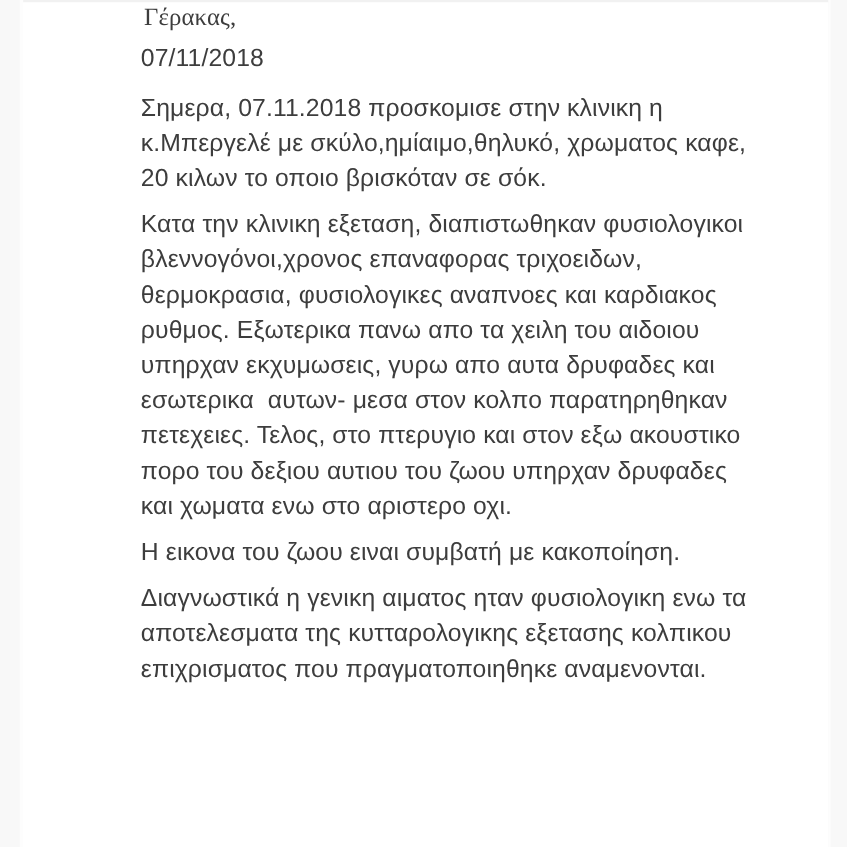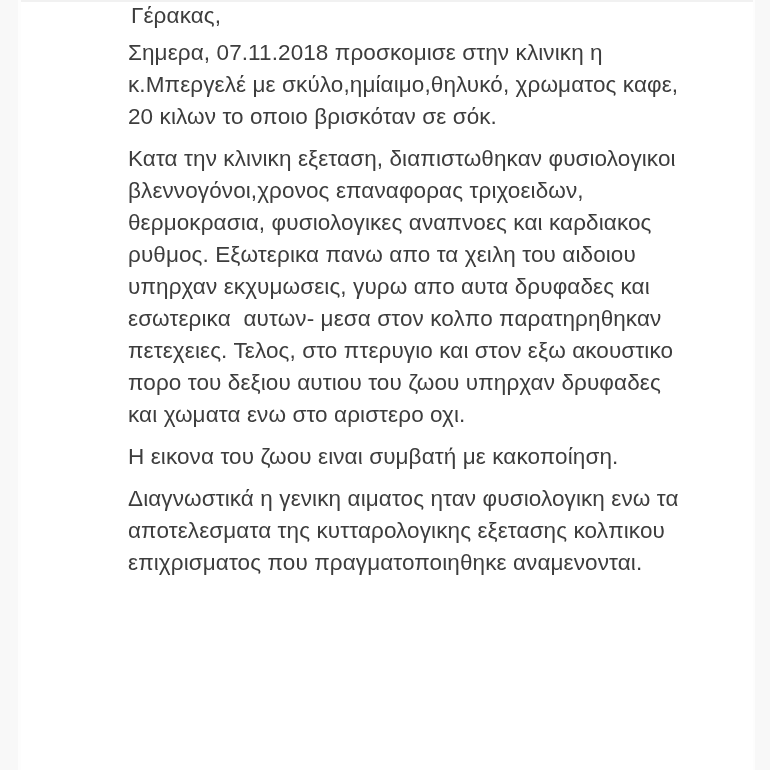--- a/index.html
+++ b/index.html
@@ -44,34 +44,36 @@
     line-height: 32px;
     letter-spacing: 0.1px;
   }
   .doc p {
     margin: 0 0 10px 0;
     white-space: pre-wrap;
   }
   .doc p.loc {
     margin-bottom: 5px;
     padding-left: 3px;
+    font-family: Liberation Serif, serif;
   }
   .doc p.date {
     margin-bottom: 13px;
   }
 </style>
 </head>
 <body>
 
 <div class="top-edge"></div>
 <div class="left-edge"></div>
 <div class="right-edge"></div>
 
 <div class="doc">
   <p class="loc">Γέρακας,</p>
+  <p class="date">07/11/2018</p>
   <p>Σημερα, 07.11.2018 προσκομισε στην κλινικη η
 κ.Μπεργελέ με σκύλο,ημίαιμο,θηλυκό, χρωματος καφε,
 20 κιλων το οποιο βρισκόταν σε σόκ.</p>
   <p>Κατα την κλινικη εξεταση, διαπιστωθηκαν φυσιολογικοι
 βλεννογόνοι,χρονος επαναφορας τριχοειδων,
 θερμοκρασια, φυσιολογικες αναπνοες και καρδιακος
 ρυθμος. Εξωτερικα πανω απο τα χειλη του αιδοιου
 υπηρχαν εκχυμωσεις, γυρω απο αυτα δρυφαδες και
 εσωτερικα  αυτων- μεσα στον κολπο παρατηρηθηκαν
 πετεχειες. Τελος, στο πτερυγιο και στον εξω ακουστικο

